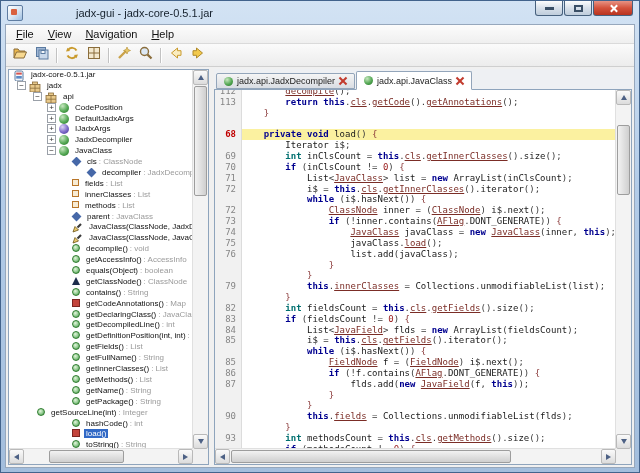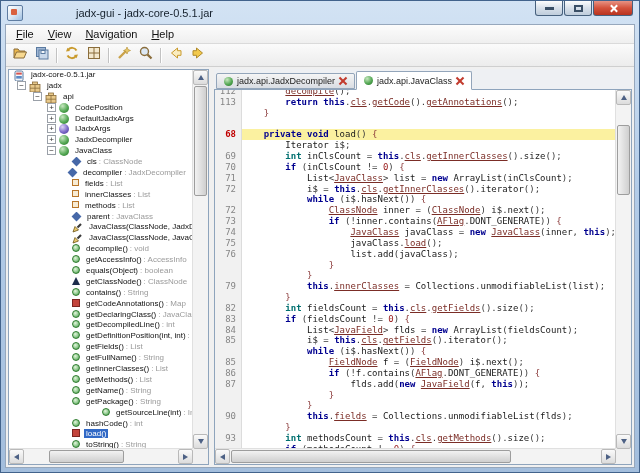--- a/index.html
+++ b/index.html
@@ -262,21 +262,21 @@
               </span>
               <span class="tname">JavaClass</span>
             </div>
             <div class="trow" style="padding-left: 63px;">
               <span class="ticon">
                 <span class="ic-field2"></span>
               </span>
               <span class="tname">cls</span>
               <span class="ttype"> : ClassNode</span>
             </div>
-            <div class="trow" style="padding-left: 59px;">
+            <div class="trow" style="padding-left: 78px;">
               <span class="ticon">
                 <span class="ic-field2"></span>
               </span>
               <span class="tname">decompiler</span>
               <span class="ttype"> : JadxDecompiler</span>
             </div>
             <div class="trow" style="padding-left: 63px;">
               <span class="ticon">
                 <span class="ic-field"></span>
               </span>
@@ -420,21 +420,21 @@
               <span class="tname">getName()</span>
               <span class="ttype"> : String</span>
             </div>
             <div class="trow" style="padding-left: 63px;">
               <span class="ticon">
                 <span class="ic-method"></span>
               </span>
               <span class="tname">getPackage()</span>
               <span class="ttype"> : String</span>
             </div>
-            <div class="trow" style="padding-left: 93px;">
+            <div class="trow" style="padding-left: 28px;">
               <span class="ticon">
                 <span class="ic-method"></span>
               </span>
               <span class="tname">getSourceLine(int)</span>
               <span class="ttype"> : Integer</span>
             </div>
             <div class="trow" style="padding-left: 63px;">
               <span class="ticon">
                 <span class="ic-method"></span>
               </span>

